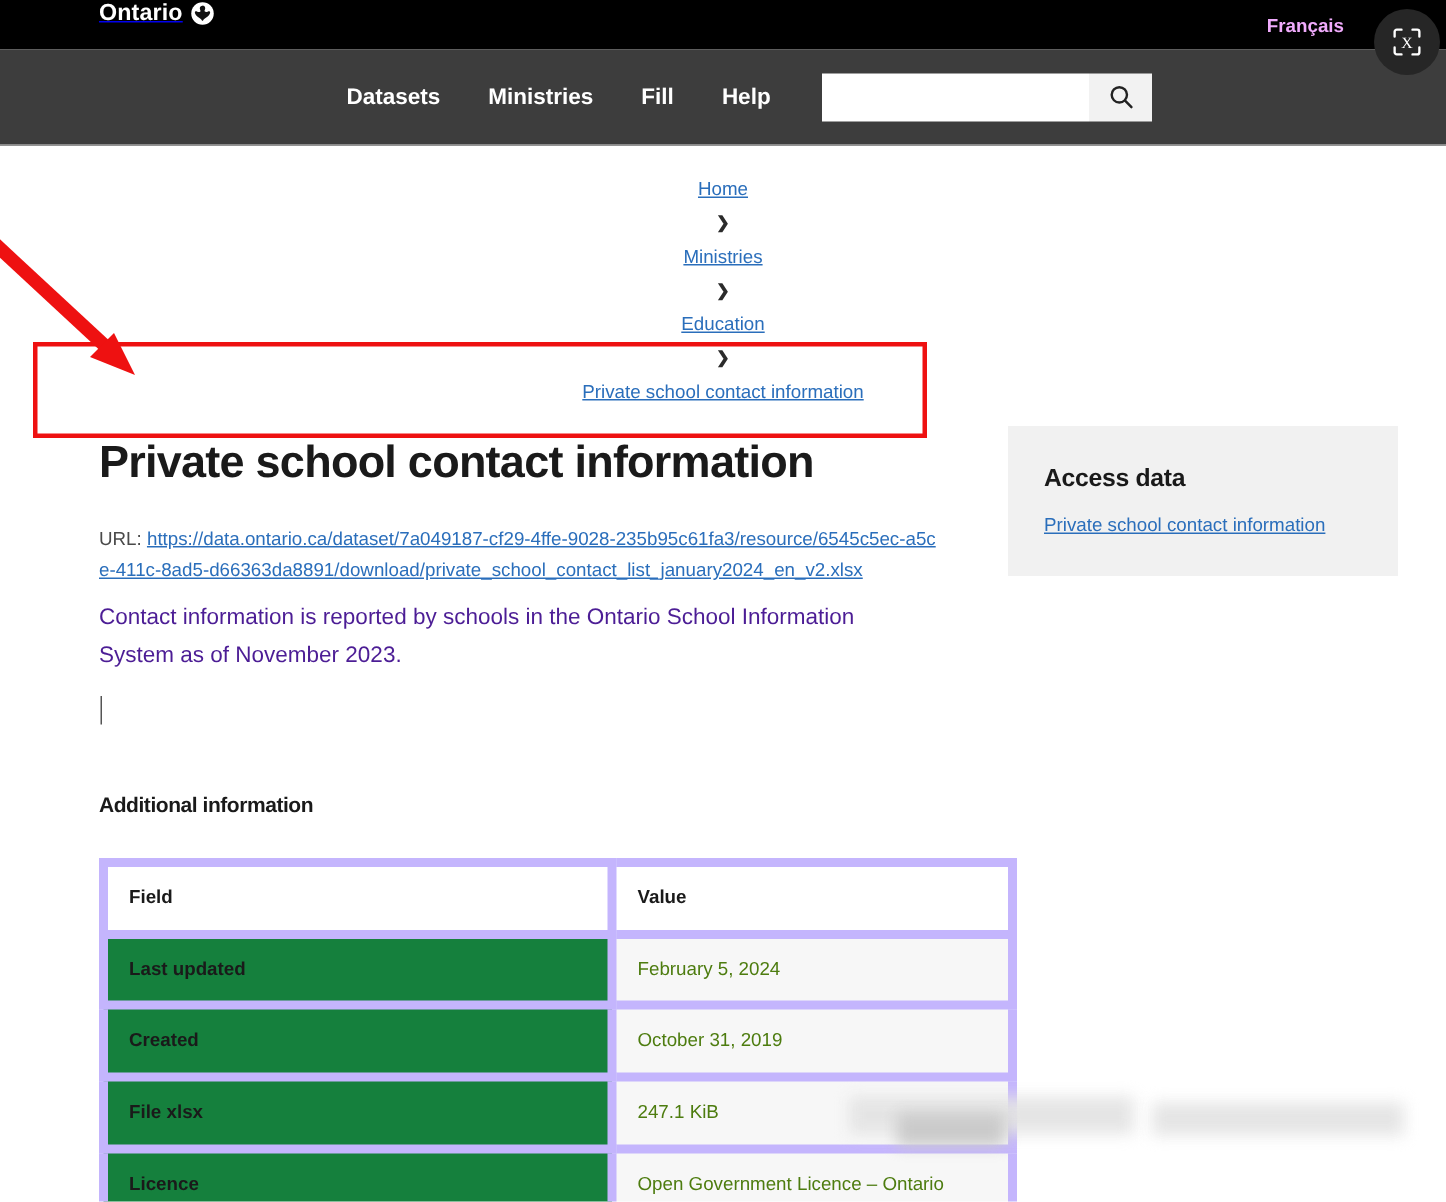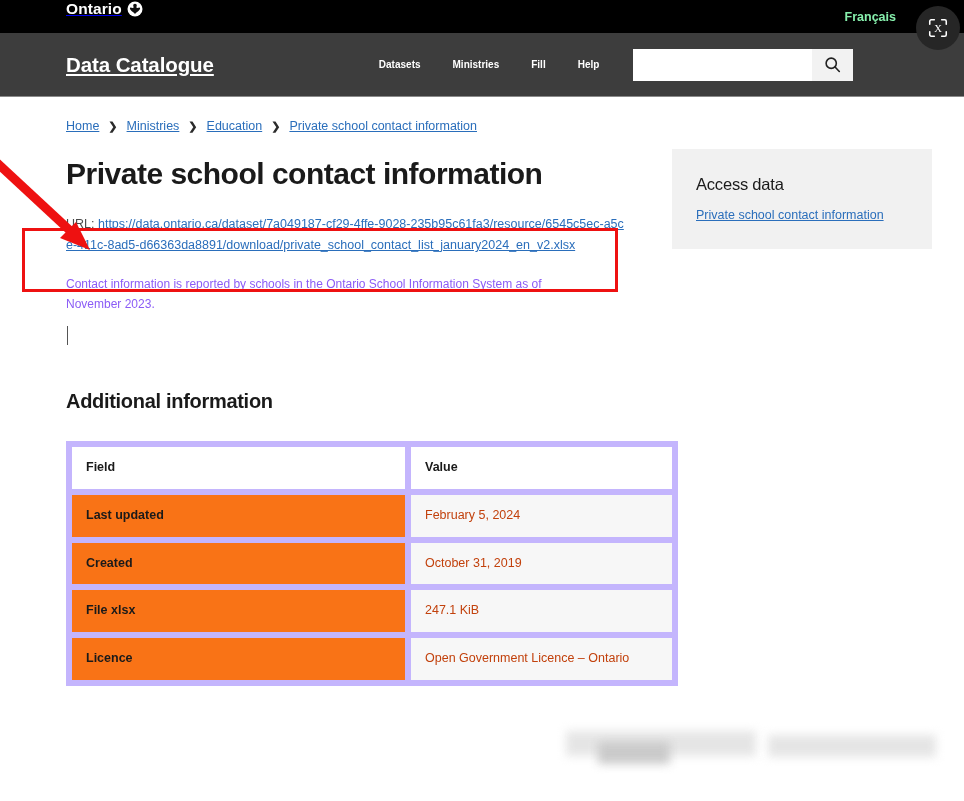--- a/index.html
+++ b/index.html
@@ -42,21 +42,21 @@
   .trillium {
     width: 16px;
     height: 16px;
     display: block;
   }
   .francais-link {
     position: absolute;
     right: 68px;
     top: 50%;
     transform: translateY(-50%);
-    color: #86efac;
+    color: #f0abfc;
     font-size: 12.5px;
     text-decoration: none;
     font-weight: 600;
   }
 
   
   .site-header {
     height: 64px;
     background: #3d3d3d;
     border-bottom: 1px solid #8a8a8a;
@@ -75,21 +75,21 @@
     white-space: nowrap;
   }
   .main-nav {
     display: flex;
     align-items: center;
     gap: 32px;
     margin-left: 165px;
   }
   .main-nav a {
     color: #ffffff;
-    font-size: 10px;
+    font-size: 15px;
     font-weight: 700;
     text-decoration: none;
     white-space: nowrap;
   }
   .search-wrap {
     margin-left: 34px;
     display: flex;
     height: 32px;
     width: 220px;
   }
@@ -136,20 +136,21 @@
     position: relative;
   }
 
   .breadcrumb {
     display: flex;
     align-items: center;
     gap: 9px;
     padding-top: 22px;
     font-size: 12.5px;
     flex-wrap: nowrap;
+    flex-direction: column;
   }
   .breadcrumb a {
     color: #2a6ebb;
     text-decoration: underline;
     white-space: nowrap;
   }
   .breadcrumb .sep {
     color: #2b2b2b;
     font-size: 11px;
     font-weight: 700;
@@ -185,24 +186,24 @@
     line-height: 1.75;
     color: #4a4a4a;
     word-break: break-all;
   }
   .url-line a {
     color: #2a6ebb;
     text-decoration: underline;
   }
 
   .description {
-    margin-top: 18px;
-    font-size: 12px;
+    margin-top: 8px;
+    font-size: 15px;
     line-height: 1.62;
-    color: #8b5cf6;
+    color: #4c1d95;
     max-width: 510px;
   }
 
   .caret-line {
     height: 20px;
     margin-top: 9px;
     position: relative;
   }
   .caret {
     position: absolute;
@@ -242,35 +243,35 @@
   
   .access-box {
     background: #f1f1f1;
     box-sizing: border-box;
     padding: 26px 24px 26px 24px;
     height: 100px;
   }
   .access-box h2 {
     margin: 0;
     font-size: 16.5px;
-    font-weight: 400;
+    font-weight: 700;
     color: #1a1a1a;
     letter-spacing: -.2px;
   }
   .access-box a {
     display: inline-block;
     margin-top: 14px;
     font-size: 12.5px;
     color: #2a6ebb;
     text-decoration: underline;
   }
 
   
   h2.section-title {
-    font-size: 20px;
+    font-size: 14px;
     font-weight: 700;
     margin: 44px 0 0 0;
     letter-spacing: -.3px;
     color: #1a1a1a;
   }
 
   table.info-table {
     margin-top: 28px;
     width: 612px;
     border-collapse: collapse;
@@ -284,26 +285,26 @@
     text-align: left;
     vertical-align: top;
     line-height: 1.42;
   }
   table.info-table th {
     background: #ffffff;
     font-weight: 700;
     color: #1a1a1a;
   }
   table.info-table tbody th {
-    background: #f97316;
+    background: #15803d;
     width: 305px;
   }
   table.info-table tbody td {
     background: #f7f7f7;
-    color: #c2410c;
+    color: #4d7c0f;
   }
   table.info-table thead th:first-child { width: 305px; }
 
   
   .annot-rect {
     position: absolute;
     left: 22px;
     top: 228px;
     width: 596px;
     height: 64px;
@@ -343,21 +344,20 @@
     <span class="word">Ontario</span>
     <svg class="trillium" viewBox="0 0 32 32" aria-hidden="true">
       <circle cx="16" cy="16" r="15" fill="#ffffff"></circle>
       <path d="M16 5.5c-2.1 0-3.6 1.5-3.6 3.4 0 1.5.9 2.5.9 3.6 0 .9-.8 1.5-2 1.5-1.6 0-2.9-1-3.9-1-.9 0-1.6.6-1.6 1.6 0 2.3 2.6 5.1 5.2 6.7 2 1.2 3.7 2.3 4.4 4.2h1.2c.7-1.9 2.4-3 4.4-4.2 2.6-1.6 5.2-4.4 5.2-6.7 0-1-.7-1.6-1.6-1.6-1 0-2.3 1-3.9 1-1.2 0-2-.6-2-1.5 0-1.1.9-2.1.9-3.6 0-1.9-1.5-3.4-3.6-3.4z" fill="#111111"></path>
     </svg>
   </a>
   <a class="francais-link" href="#">Français</a>
 </div>
 
 <div class="site-header">
-  <a class="site-title" href="#">Data Catalogue</a>
 
   <nav class="main-nav">
     <a href="#">Datasets</a>
     <a href="#">Ministries</a>
     <a href="#">Fill</a>
     <a href="#">Help</a>
   </nav>
 
   <div class="search-wrap">
     <input class="search-input" type="text" placeholder="" style="">

